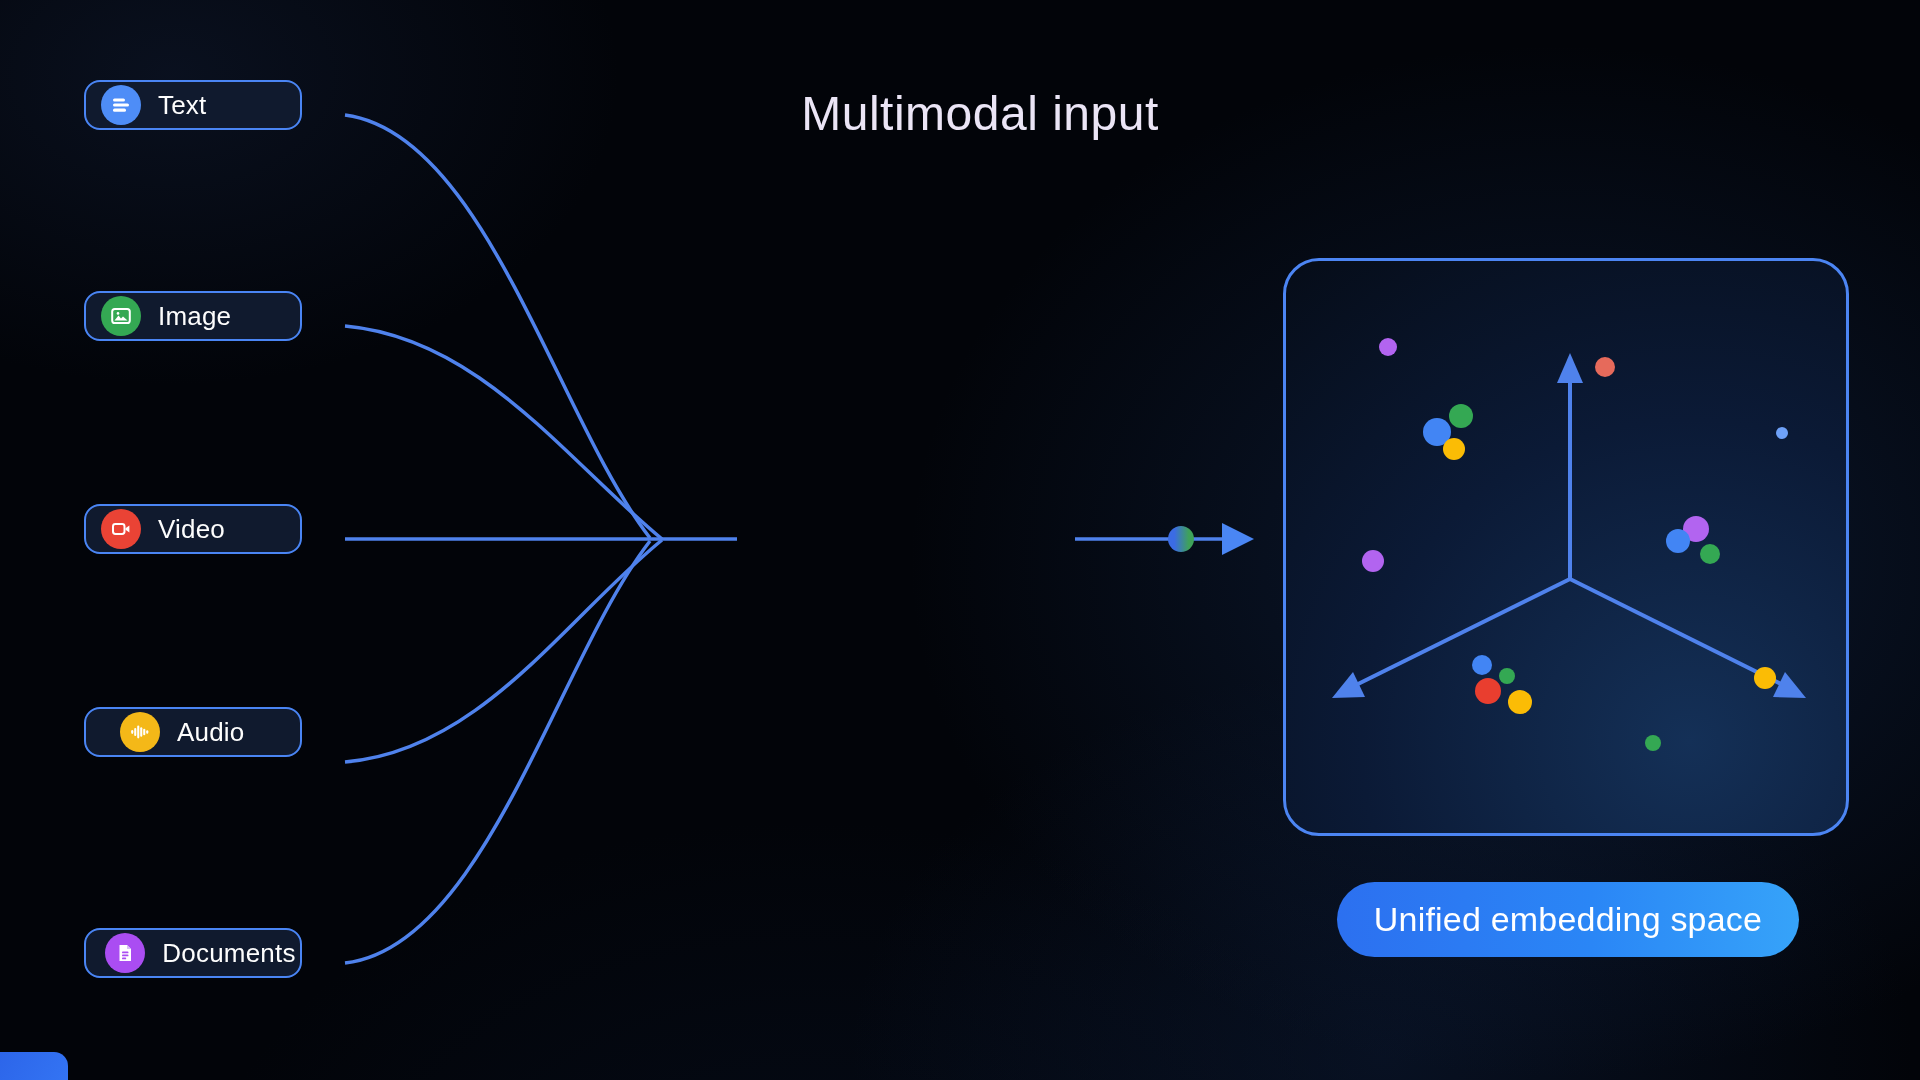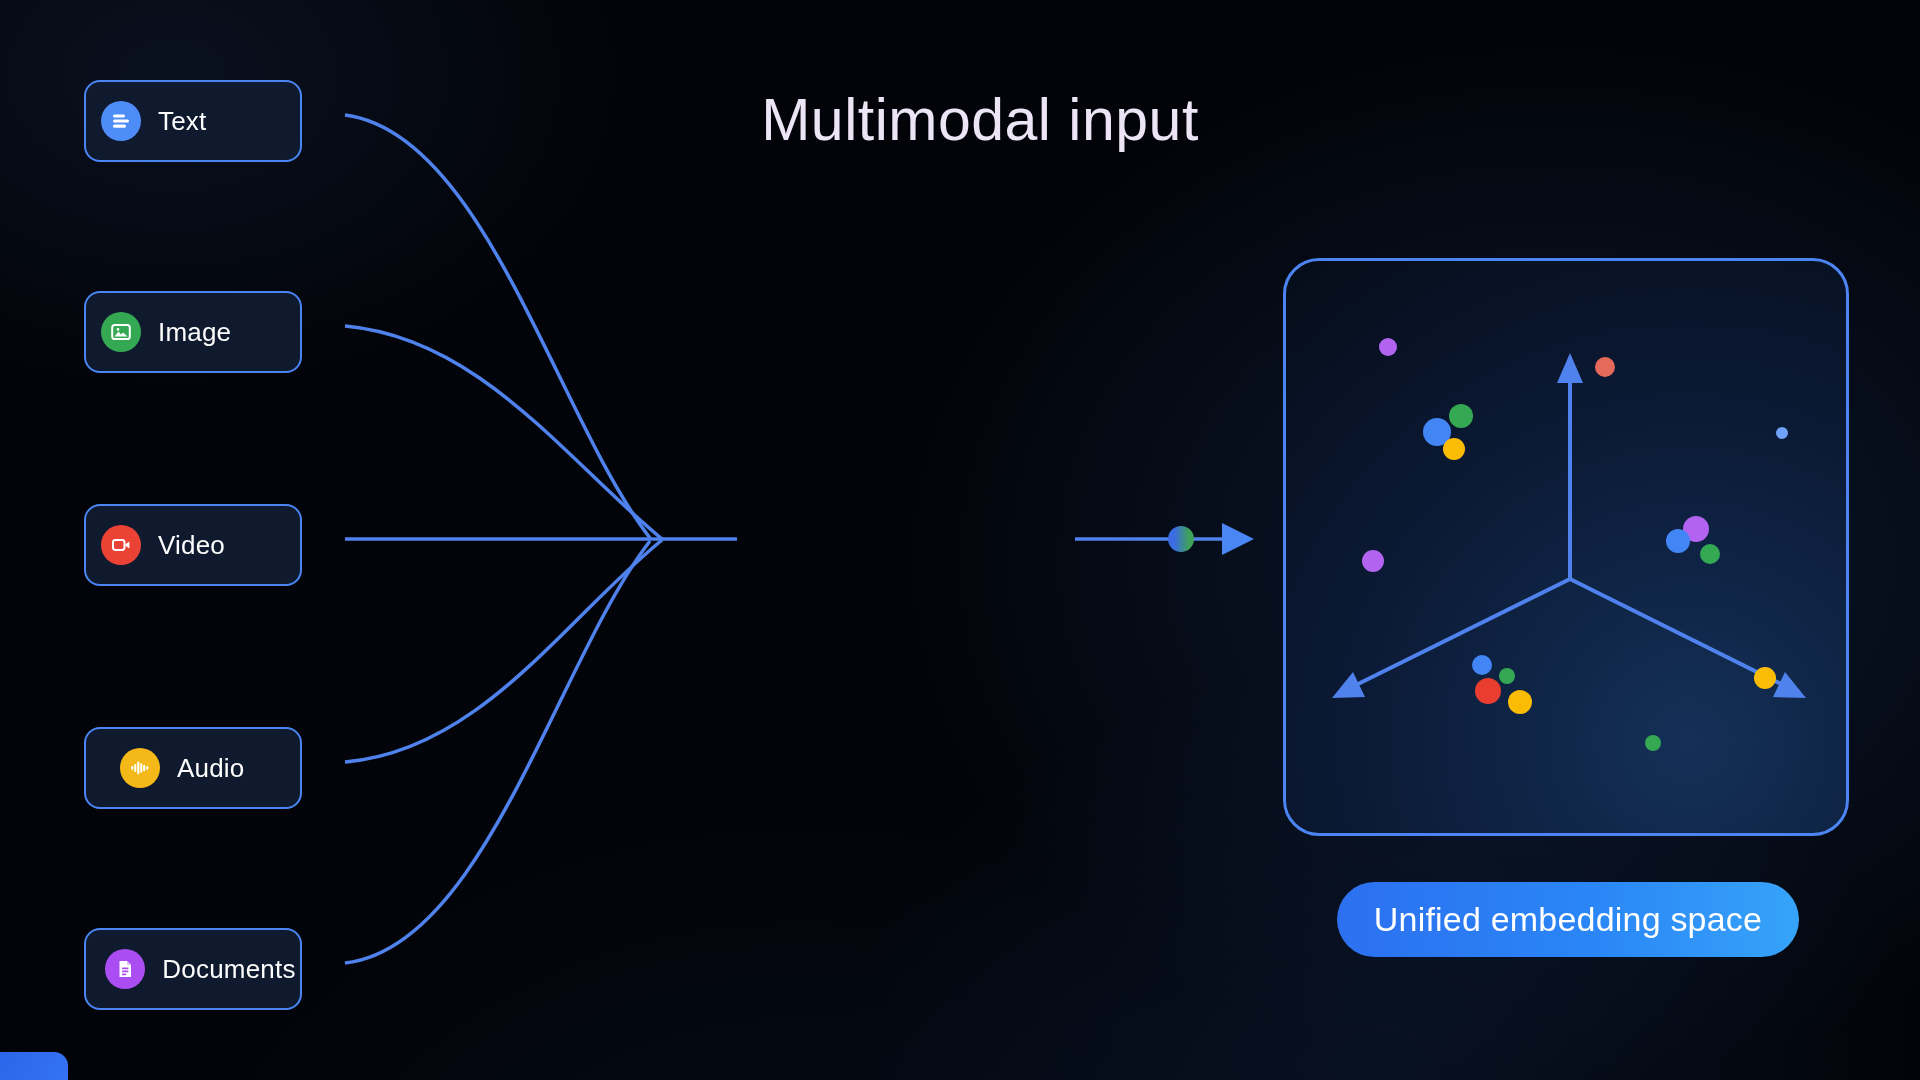--- a/index.html
+++ b/index.html
@@ -8,35 +8,35 @@
     font-family:"Liberation Sans",sans-serif;color:#fff;
     background:
       radial-gradient(950px 760px at 81% 52%, rgba(24,52,100,.42), rgba(24,52,100,0) 68%),
       radial-gradient(760px 560px at 72% 98%, rgba(19,42,84,.34), rgba(19,42,84,0) 70%),
       radial-gradient(620px 430px at 9% 7%, rgba(22,36,66,.38), rgba(22,36,66,0) 72%),
       radial-gradient(900px 650px at 42% 118%, rgba(13,30,62,.28), rgba(13,30,62,0) 70%),
       #020409;
   }
   .title{
     position:absolute;left:690px;top:86px;width:580px;text-align:center;
-    font-size:59px;font-weight:300;letter-spacing:.5px;color:#ebe5f6;
+    font-size:48px;font-weight:300;letter-spacing:.5px;color:#ebe5f6;
   }
   
   .input-row{
-    position:absolute;left:84px;width:218px;height:82px;box-sizing:border-box;
+    position:absolute;left:84px;width:218px;height:50px;box-sizing:border-box;
     border:2.5px solid #4a85f4;border-radius:16px;background:#101a2e;
     display:flex;align-items:center;gap:17px;padding-left:15px;
   }
   .input-row .label{font-size:26px;color:#fdfdfd;letter-spacing:.2px;}
   .icon-circle{
     width:40px;height:40px;border-radius:50%;flex:0 0 40px;
     display:flex;align-items:center;justify-content:center;
   }
   .row-text{top:80px;} .row-image{top:291px;} .row-video{top:504px;}
-  .row-audio{top:727px;padding-left:34px;} .row-documents{top:928px;justify-content:center;}
+  .row-audio{top:707px;padding-left:34px;} .row-documents{top:928px;justify-content:center;}
 
   .connectors{position:absolute;left:0;top:0;}
 
   
   .model-box{
     position:absolute;left:769px;top:463px;width:277px;height:139px;box-sizing:border-box;
     border-radius:24px;background:linear-gradient(100deg,#2b64ee 0%,#2f7df3 45%,#3fa0f8 100%);
     display:flex;align-items:center;justify-content:center;text-align:center;
     box-shadow:0 0 40px rgba(40,110,240,.25);
   }

